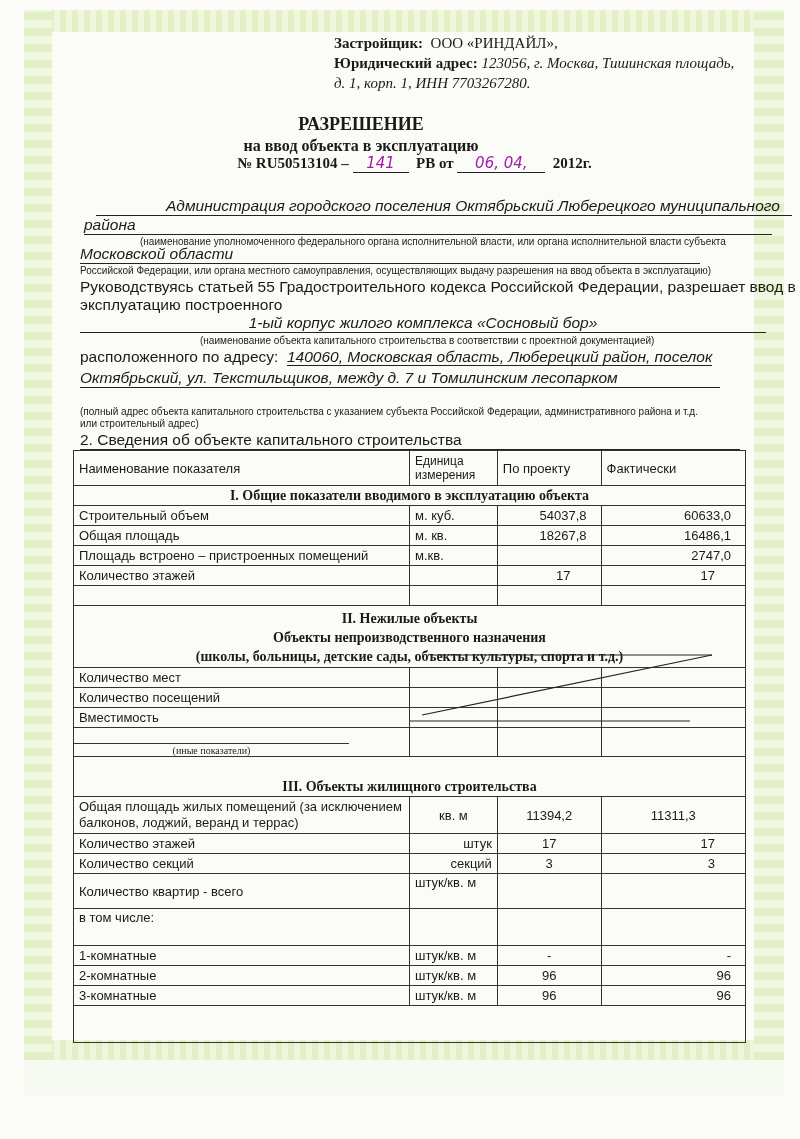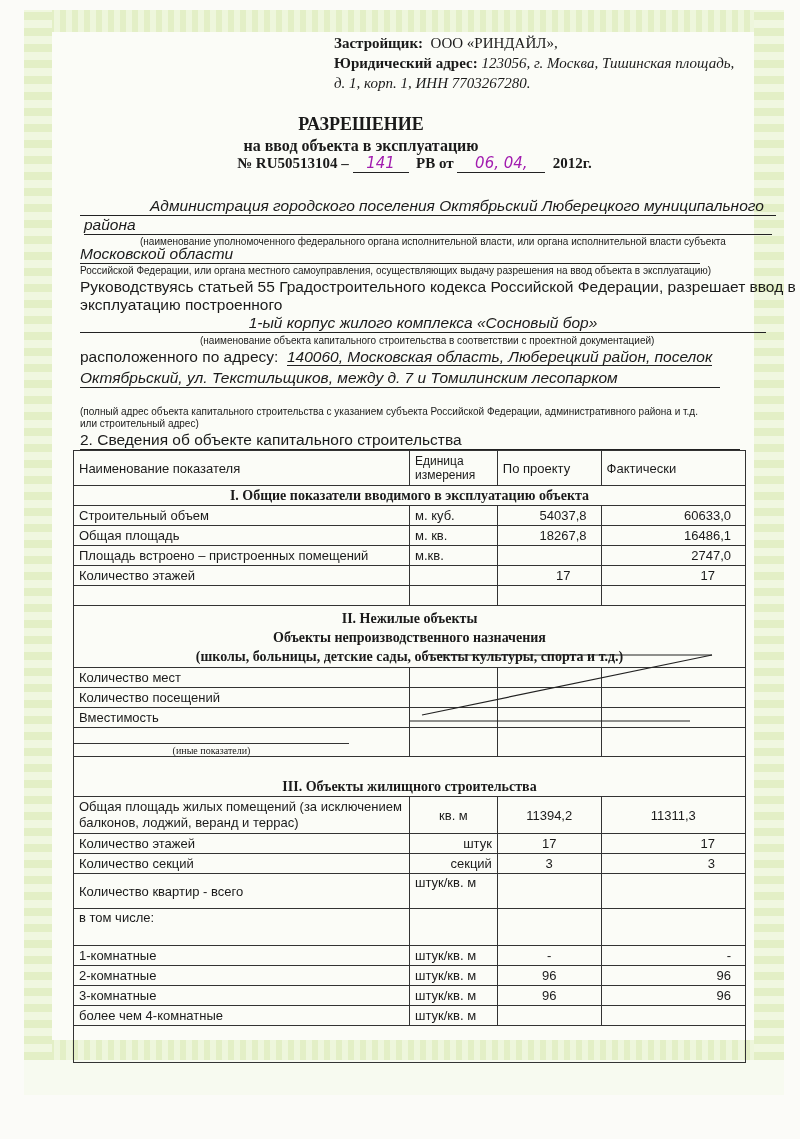--- a/index.html
+++ b/index.html
@@ -63,21 +63,21 @@
 <div class="abs title" style="top:114px;font-size:18px;">РАЗРЕШЕНИЕ</div>
 <div class="abs title" style="top:137px;font-size:16px;">на ввод объекта в эксплуатацию</div>
 <div class="abs" style="left:237px;top:154px;font-size:15px;font-weight:bold;white-space:nowrap;">
   <span>№ RU50513104 –</span>
   <span class="hand uline" style="display:inline-block;width:56px;text-align:center;font-weight:normal;">141</span>
   &nbsp;<span>РВ  от</span>
   <span class="hand uline" style="display:inline-block;width:88px;text-align:center;font-weight:normal;">06, 04,</span>
   &nbsp;<span>2012г.</span>
 </div>
 
-<div class="abs itxt uline" style="left:80px;top:197px;width:696px;padding-left:70px;box-sizing:border-box;">Администрация  городского  поселения   Октябрьский  Люберецкого   муниципального</div>
+<div class="abs itxt uline" style="left:96px;top:197px;width:696px;padding-left:70px;box-sizing:border-box;">Администрация  городского  поселения   Октябрьский  Люберецкого   муниципального</div>
 <div class="abs itxt uline" style="left:84px;top:216px;width:688px;">района</div>
 <div class="abs small" style="left:140px;top:236px;">(наименование уполномоченного федерального органа исполнительной власти, или органа исполнительной власти субъекта</div>
 <div class="abs itxt uline" style="left:80px;top:245px;width:620px;">Московской области</div>
 <div class="abs small" style="left:80px;top:265px;">Российской Федерации, или органа местного самоуправления, осуществляющих выдачу разрешения на ввод  объекта в эксплуатацию)</div>
 
 <div class="abs txt" style="left:80px;top:278px;">Руководствуясь статьей 55 Градостроительного кодекса Российской Федерации, разрешает  ввод  в</div>
 <div class="abs txt" style="left:80px;top:296px;">эксплуатацию   построенного</div>
 <div class="abs itxt uline" style="left:80px;top:314px;width:686px;text-align:center;">1-ый корпус жилого комплекса «Сосновый бор»</div>
 <div class="abs small" style="left:200px;top:335px;">(наименование объекта  капитального строительства в соответствии с проектной документацией)</div>
 <div class="abs txt" style="left:80px;top:348px;white-space:nowrap;">
@@ -214,26 +214,20 @@
     <td class="ctr">96</td>
     <td class="num">96</td>
   </tr>
   <tr>
     <td>3-комнатные</td>
     <td>штук/кв. м</td>
     <td class="ctr">96</td>
     <td class="num">96</td>
   </tr>
   <tr>
-    <td>более чем 4-комнатные</td>
-    <td>штук/кв. м</td>
-    <td></td>
-    <td></td>
-  </tr>
-  <tr>
         <td colspan="4" style="height:34px;"></td>
       </tr>
 </tbody>
   </table>
 
 <svg class="abs" style="left:0;top:0;" width="800" height="1139">
   <line x1="430" y1="655" x2="712" y2="655" stroke="#222" stroke-width="1.2"></line>
   <line x1="712" y1="655" x2="422" y2="715" stroke="#222" stroke-width="1.2"></line>
   <line x1="410" y1="721" x2="690" y2="721" stroke="#222" stroke-width="1.2"></line>
 </svg>

